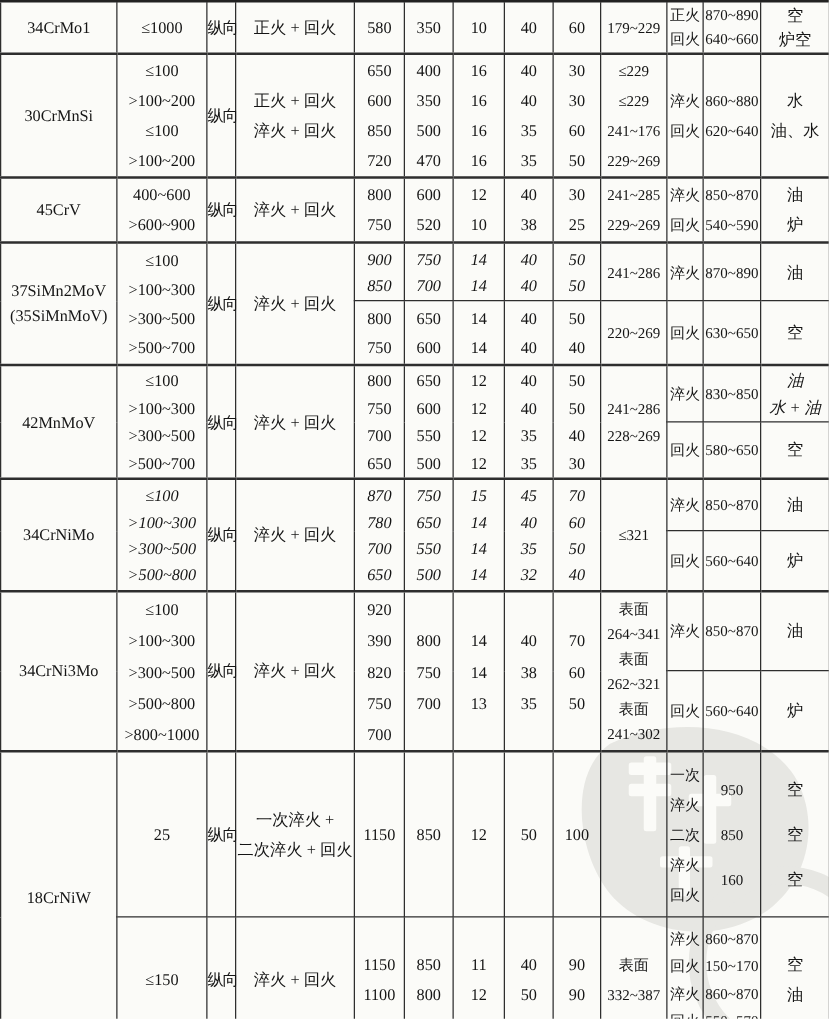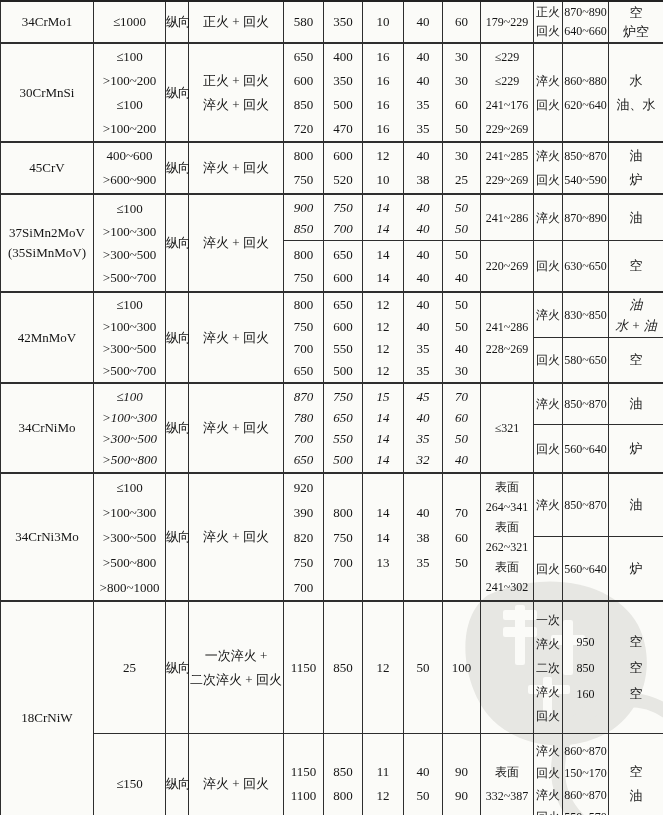--- a/index.html
+++ b/index.html
@@ -21,21 +21,21 @@
     padding:0;font-size:13px;line-height:22px;
     white-space:pre-line;overflow:visible;
   }
   tr.sec>td{border-top-width:2px;}
   tr.h40>td{height:40px;} tr.h97>td{height:97px;} tr.h50>td{height:50px;}
   tr.h45>td{height:45px;} tr.h44>td{height:44px;} tr.h47>td{height:47px;}
   tr.h62>td{height:62px;} tr.h63>td{height:63px;} tr.h131>td{height:131px;}
   tr.h99>td{height:99px;}
   .lh19{line-height:19px;} .lh20{line-height:20px;margin-left:17px;} .lh21{line-height:21px;font-style:italic;}
   .lh23{line-height:23px;} .lh24{line-height:24px;} .lh25{line-height:25px;}
-  .lh26{line-height:26px;}
+  .lh26{line-height:36px;}
   .sm{font-size:12px;}
   .dir{font-size:13px;letter-spacing:-1px;white-space:nowrap;}
   .grade{font-size:13px;}
   .wm{position:absolute;right:0;top:565px;z-index:1;opacity:.55;pointer-events:none;}
 </style>
 </head>
 <body>
 
 <table class="spec">
   <colgroup>

